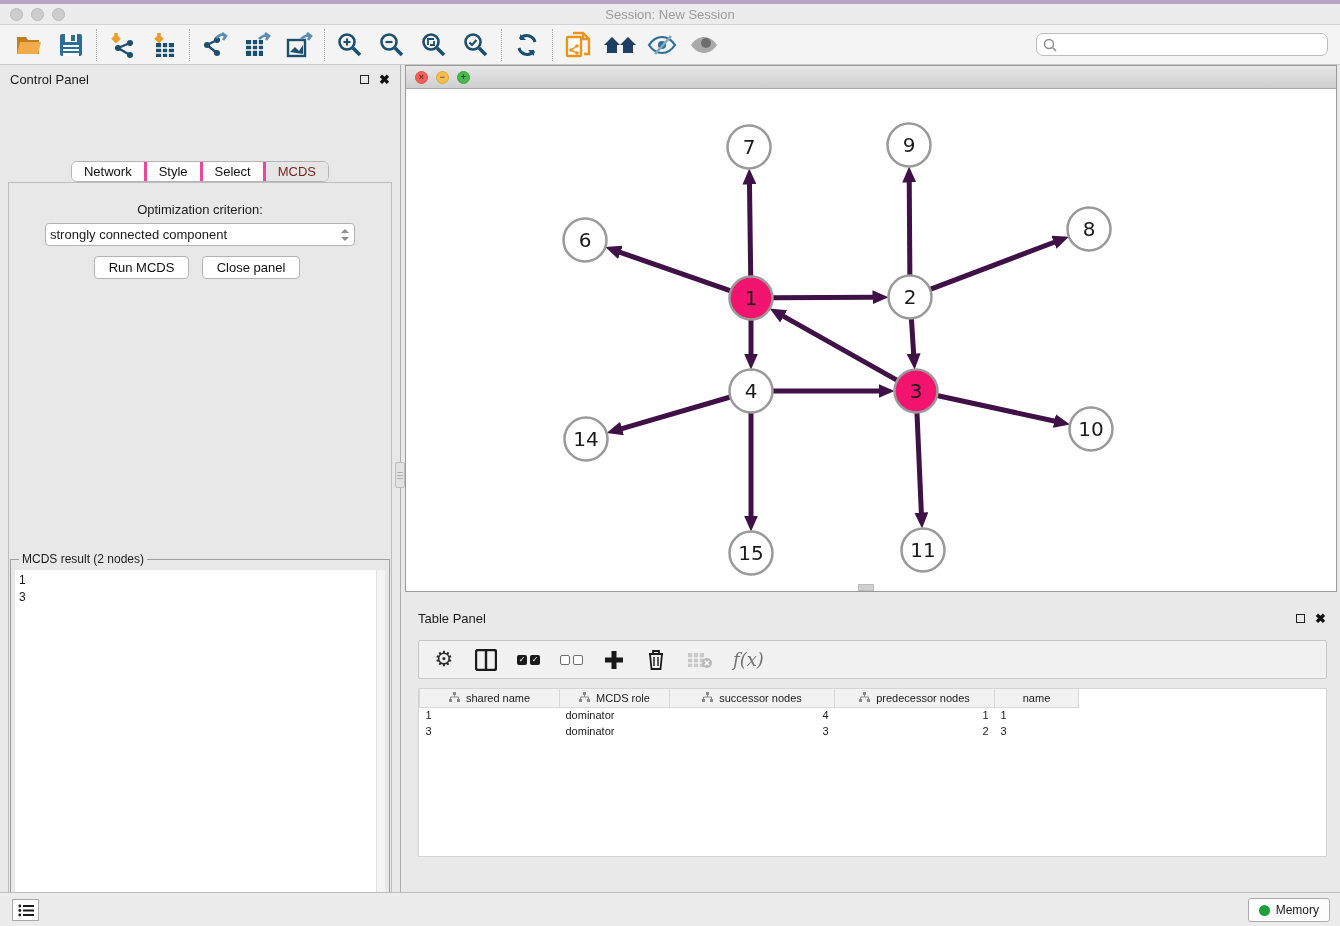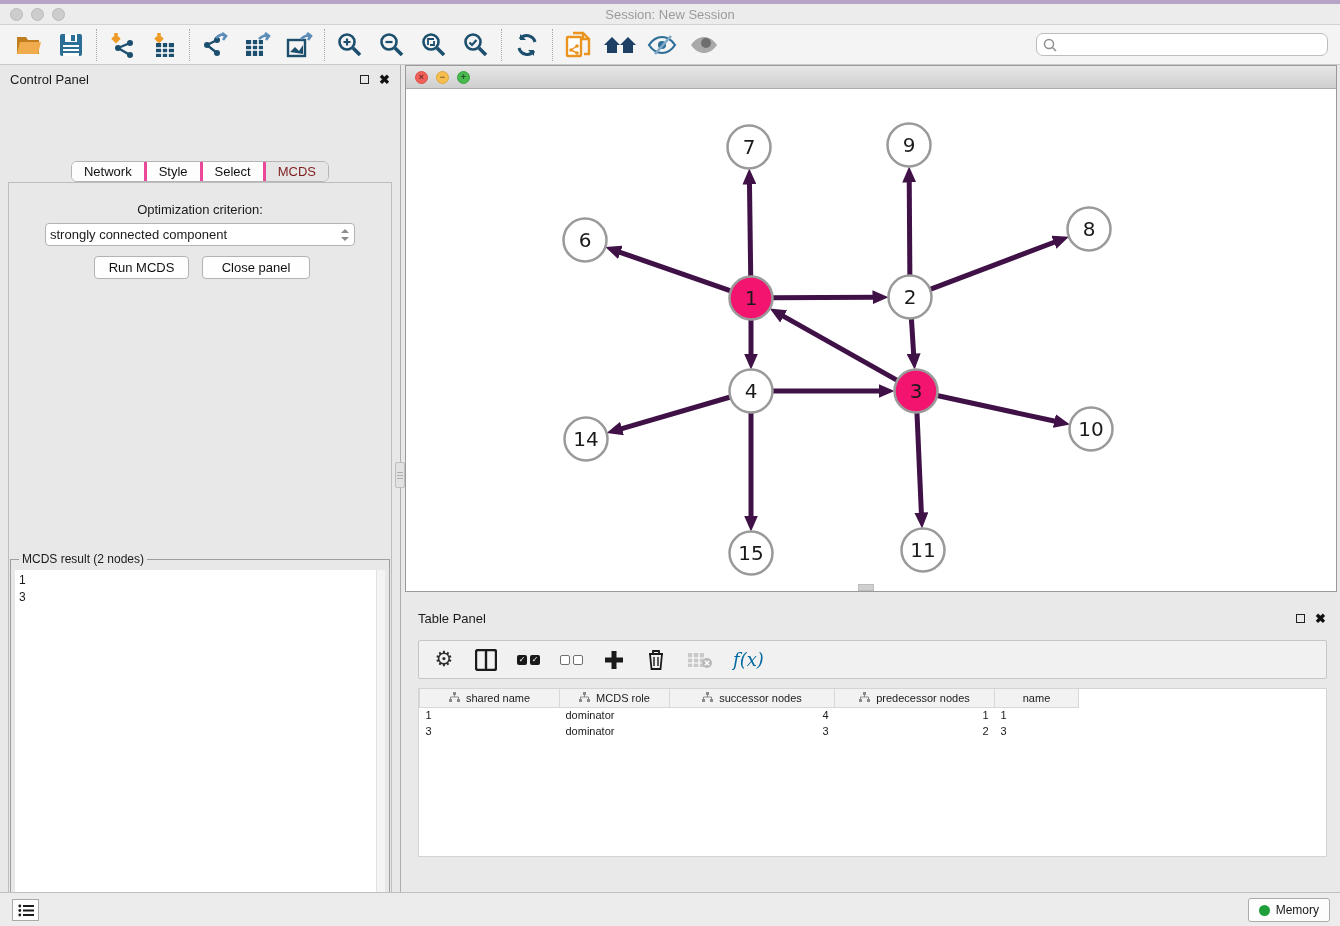--- a/index.html
+++ b/index.html
@@ -43,21 +43,21 @@
   #cp-tabs-row { left:0; top:96px; width:400px; text-align:center; }
 
   #cp-box { left:8px; top:117px; width:384px; height:760px; border:1px solid #BDBDBD; background:#E8E8E8; }
   #opt-label { left:0; top:137px; width:400px; text-align:center; font-size:13px; }
   #criterion-select { left:45px; top:158px; width:310px; height:23px; background:#fff; border:1px solid #B3B3B3;
     border-radius:4px; display:flex; align-items:center; padding:0 4px; font-size:13px; }
   #criterion-select .stepper { margin-left:auto; }
   .mac-btn { background:#FEFEFE; border:1px solid #B3B3B3; border-radius:4px; height:23px; font-size:13px;
     display:flex; align-items:center; justify-content:center; color:#111; }
   #run-btn  { left:94px;  top:191px; width:95px; }
-  #close-panel-btn { left:202px; top:191px; width:108px; }
+  #close-panel-btn { left:202px; top:191px; width:98px; }
 
   #result-group { left:10px; top:494px; width:380px; height:374px; border:1px solid #9E9E9E; background:#E8E8E8; }
   #result-title { position:absolute; left:8px; top:-8px; background:#E8E8E8; padding:0 3px; font-size:12px; }
   #result-text { position:absolute; left:4px; top:10px; width:364px; height:358px; background:#fff;
     font-size:12px; line-height:17px; padding:2px 4px; white-space:pre-line; overflow:hidden; }
   #result-scroll { position:absolute; right:4px; top:10px; width:9px; height:358px; background:#F4F4F4; border-left:1px solid #E2E2E2; }
 
   #v-grip { left:395px; top:462px; width:10px; height:26px; background:#E2E2E2; border:1px solid #BDBDBD; border-radius:2px;
     display:flex; flex-direction:column; justify-content:center; gap:2px; align-items:center; }
   #v-grip i { display:block; width:6px; height:1px; background:#AFAFAF; }
@@ -81,21 +81,21 @@
   #table-panel { left:405px; top:604px; width:935px; height:300px; background:#E9E9E9; }
   #tp-head { height:28px; display:flex; align-items:center; padding:0 14px 0 13px; }
   #tp-toolbar { left:13px; top:36px; width:909px; height:39px; background:#F1F1F1; border:1px solid #C6C6C6;
     border-radius:2px; display:flex; align-items:center; padding-left:14px; gap:20px; }
   .tpi { display:flex; align-items:center; justify-content:center; min-width:22px; height:24px; }
   .gear-glyph { font-size:21px; color:#2E2E2E; font-family:"DejaVu Sans",sans-serif; line-height:1; }
   .chk-pair { display:flex; gap:3px; }
   .chk { width:10px; height:10px; border-radius:2px; }
   .chk-on { background:#1a1a1a; color:#fff; font-size:8px; display:flex; align-items:center; justify-content:center; }
   .chk-off { border:1.5px solid #6E6E6E; background:#fff; }
-  .fx-label { font-family:"DejaVu Serif",serif; font-style:italic; font-size:18px; color:#0369a1; }
+  .fx-label { font-family:"DejaVu Serif",serif; font-style:italic; font-size:18px; color:#737373; }
 
   #data-table-wrap { left:13px; top:84px; width:909px; height:169px; background:#fff; border:1px solid #D4D4D4; }
   table { border-collapse:collapse; table-layout:fixed; font-size:11px; }
   th { background:#F2F2F2; border:1px solid #D8D8D8; border-top:none; font-weight:normal; font-size:11px;
     height:18px; padding:0 4px; white-space:nowrap; overflow:hidden; }
   th .th-inner { display:flex; align-items:center; justify-content:center; gap:6px; }
   td { height:16px; padding:0 6px; white-space:nowrap; overflow:hidden; }
   td.al { text-align:left; } td.ar { text-align:right; }
 
   #tp-tabs-row { left:0; top:266px; width:935px; text-align:center; }

